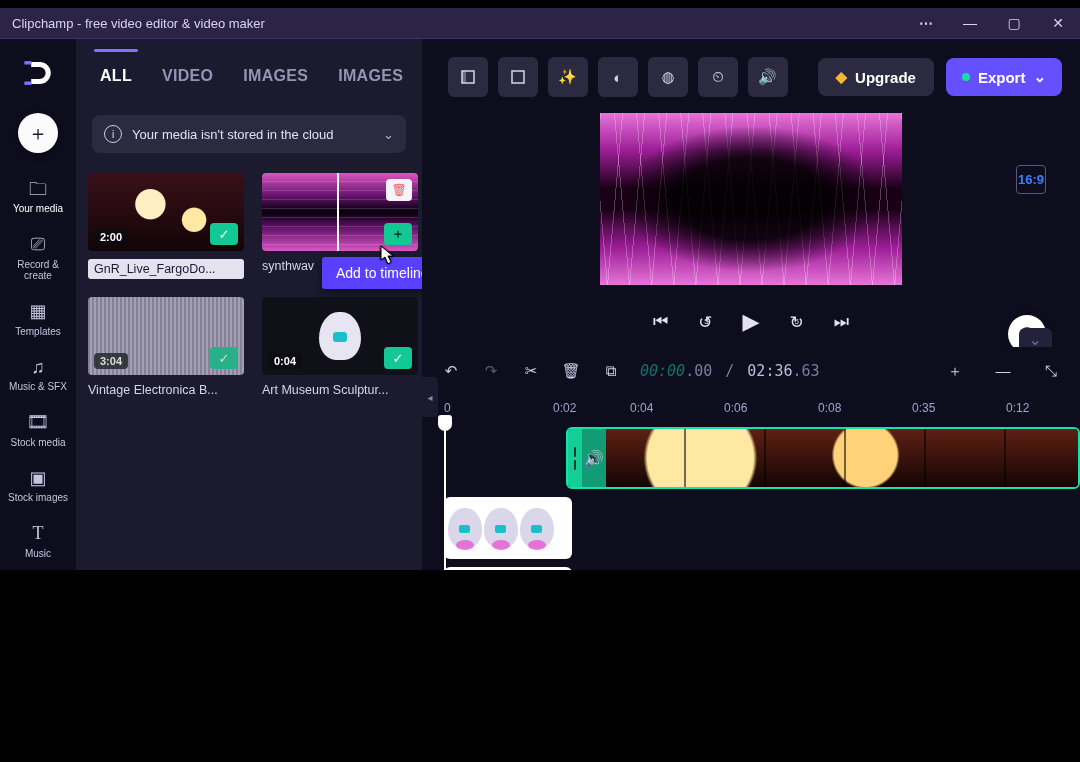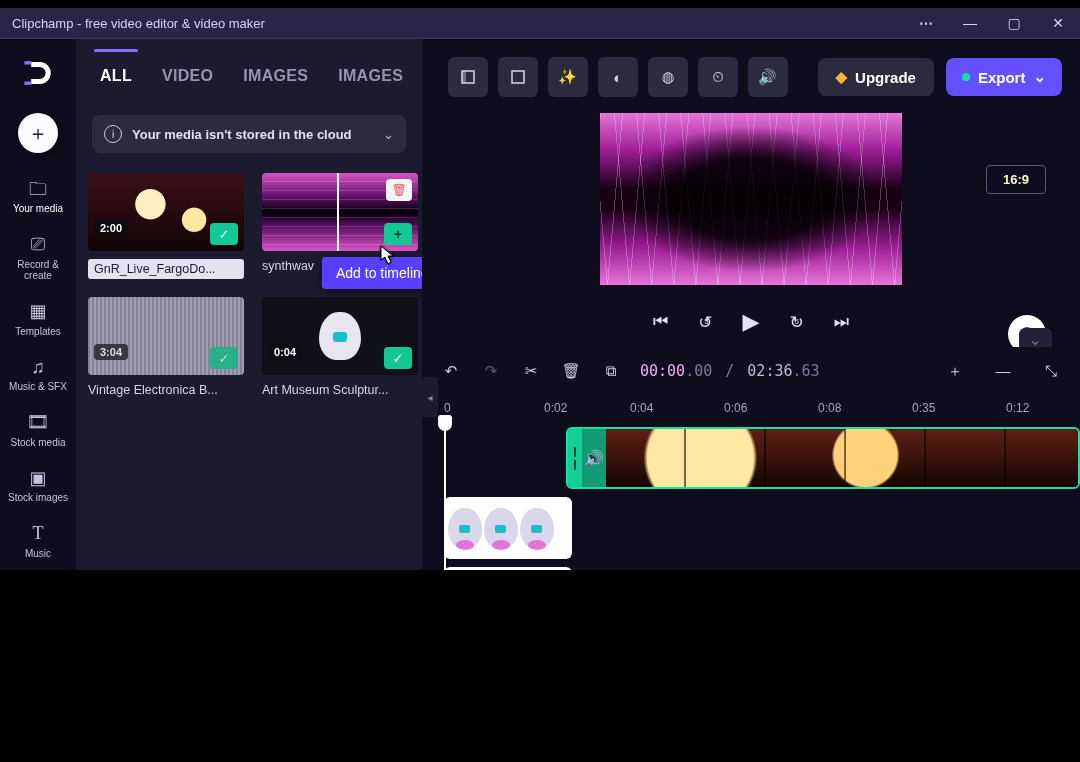--- a/index.html
+++ b/index.html
@@ -19,21 +19,21 @@
   .panel { width:346px; background:#1b1a2e; display:flex; flex-direction:column; color:#e2e0f1; position:relative; }
   .tabs { display:flex; gap:22px; padding:20px 20px 0 20px; font-size:16px; letter-spacing:.3px; }
   .tabs .tab { color:#9893b5; padding:8px 4px 14px; position:relative; cursor:pointer; font-weight:600;}
   .tabs .tab.active { color:#fff; }
   .tabs .tab.active::after { content:""; position:absolute; left:-2px; right:-2px; top:-10px; height:3px; background:#8670ff; border-radius:2px;}
   .notice { margin:16px 16px 8px; background:#2b2a40; border-radius:8px; padding:10px 12px; display:flex; align-items:center; gap:10px; font-size:13px; color:#e2e0f1; cursor:pointer;}
   .notice .chev { margin-left:auto; color:#b9b5d5; }
   .media-grid { padding:12px 12px 20px; display:grid; grid-template-columns:repeat(2,1fr); gap:18px 18px; overflow:auto;}
   .media-card { width:156px; }
   .thumb { width:156px; height:78px; border-radius:4px; position:relative; background:#111; overflow:hidden;}
-  .thumb .dur { position:absolute; left:6px; bottom:15px; background:#0b0b12cc; color:#fff; font-size:11px; font-weight:600; padding:2px 6px; border-radius:4px;}
+  .thumb .dur { position:absolute; left:6px; bottom:6px; background:#0b0b12cc; color:#fff; font-size:11px; font-weight:600; padding:2px 6px; border-radius:4px;}
   .thumb .chip { position:absolute; right:6px; bottom:6px; width:28px; height:22px; border-radius:4px; display:flex; align-items:center; justify-content:center; font-size:13px; color:#fff; }
   .chip.ok { background:#12c995; }
   .chip.add { background:#12c995; color:#0a2d22; font-weight:700;}
   .thumb .del { position:absolute; right:6px; top:6px; width:26px; height:22px; border-radius:4px; background:#f4f4fd; color:#e85a5a; display:flex; align-items:center; justify-content:center; font-size:12px; cursor:pointer;}
   .scrubline { position:absolute; top:0; bottom:0; width:2px; background:#fff; left:48%; }
   .media-name { font-size:12.5px; color:#d7d5e9; margin-top:8px; white-space:nowrap; overflow:hidden; text-overflow:ellipsis;}
   .media-name.boxed { background:#e4e2ef; color:#1b1a2e; border-radius:3px; padding:3px 6px; }
   .th-concert { background: radial-gradient(circle at 40% 40%, #ffefc2 0 14%, transparent 15%), radial-gradient(circle at 68% 60%, #ffe9a2 0 10%, transparent 11%), linear-gradient(180deg,#3a1018,#120506); }
   .th-synth  { background:
        repeating-linear-gradient(transparent 0 8px, rgba(255,255,255,.15) 8px 9px),
@@ -51,29 +51,29 @@
   .upgrade { display:flex; align-items:center; gap:8px; background:#2b2a40; color:#fff; font-weight:600; font-size:15px; border-radius:8px; padding:10px 18px; margin-right:12px; cursor:pointer;}
   .upgrade .dia{ color:#f7b733;}
   .export { display:flex; align-items:center; gap:8px; background:#6450ff; color:#fff; font-weight:600; font-size:15px; border-radius:8px; padding:10px 16px; cursor:pointer;}
   .export .dot{ width:8px;height:8px;border-radius:50%;background:#12e0a3;}
   .preview { width:302px; height:172px; background:#000; margin-top:4px;}
   .preview.synth{ background:
        radial-gradient(ellipse at 50% 50%, rgba(0,0,0,.85) 0 34%, transparent 60%),
        repeating-linear-gradient(95deg, rgba(255,255,255,.25) 0 1px, transparent 1px 22px),
        repeating-linear-gradient(-95deg, rgba(255,255,255,.25) 0 1px, transparent 1px 22px),
        linear-gradient(180deg,#e775d9 0%, #9b1c95 22%, #1a0016 44%, #1a0016 56%, #9b1c95 78%, #e775d9 100%);}
-  .aspect-badge { position:absolute; top:126px; right:34px; background:#0e0d1e; border:1px solid #5a567c; color:#fef9c3; font-size:13px; font-weight:600; padding:6px 16px; border-radius:4px;}
+  .aspect-badge { position:absolute; top:126px; right:34px; background:#0e0d1e; border:1px solid #5a567c; color:#3b82f6; font-size:13px; font-weight:600; padding:6px 1px; border-radius:4px;}
   .help-fab { position:absolute; right:34px; top:276px; width:38px; height:38px; border-radius:50%; background:#fff; color:#4b3fe4; font-weight:800; display:flex;align-items:center;justify-content:center; font-size:18px; box-shadow:0 2px 8px rgba(0,0,0,.45); cursor:pointer;}
   .transport { display:flex; gap:30px; margin:24px 0 12px; align-items:center; color:#e3e0f4;}
   .transport .ctl{ cursor:pointer; font-size:17px; display:flex;align-items:center;justify-content:center;}
 
   .timeline-bar { height:48px; display:flex; align-items:center; padding:0 18px 0 18px; gap:18px; color:#cfcbe8; background:#0e0d1e; position:relative;}
   .timeline-bar .tb { cursor:pointer; font-size:15px; width:22px; text-align:center;}
   .timecode { font-family: ui-monospace,Consolas,monospace; font-size:15px; }
-  .timecode .cur{ color:#f0abfc; }
+  .timecode .cur{ color:#0f766e;font-style:italic; }
   .timecode .frac{ color:#7f7aa1;}
   .timecode .sep{ color:#7f7aa1; margin:0 4px;}
   .timecode .tot{ color:#bfbbe0;}
   .timeline-bar .zoom { margin-left:auto; display:flex; gap:26px; }
 
   .ruler { height:28px; position:relative; color:#a7a1c9; font-size:12px; background:#0e0d1e; }
   .ruler .marks{position:absolute; left:22px; right:0; top:0; bottom:0;}
   .ruler .mk { position:absolute; top:6px; }
   .tracks { flex:0 0 auto; background:#0e0d1e; padding:0 0 8px 0; position:relative;}
   .collapse-handle{ position:absolute; left:0; top:-18px; width:16px; height:40px; background:#1b1a2e; border-radius:0 4px 4px 0; display:flex;align-items:center;justify-content:center;color:#8c87b4;font-size:10px;cursor:pointer;}
@@ -168,21 +168,21 @@
     <div class="panel">
       <div class="tabs">
         <div class="tab active">ALL</div>
         <div class="tab">VIDEO</div>
         <div class="tab">IMAGES</div>
         <div class="tab">IMAGES</div>
       </div>
 
       <div class="notice">
         <span style="border:1.5px solid #cfcbe8;border-radius:50%;width:16px;height:16px;display:inline-flex;align-items:center;justify-content:center;font-size:10px;">i</span>
-        <span style="font-weight:700">Your media isn't stored in the cloud</span>
+        <span style="font-weight:400">Your media isn't stored in the cloud</span>
         <span class="chev">⌄</span>
       </div>
 
       <div class="media-grid">
 
         <div class="media-card">
           <div class="thumb th-concert">
             <div class="dur">2:00</div>
             <div class="chip ok">✓</div>
           </div>
@@ -285,21 +285,21 @@
           <div class="tb">＋</div>
           <div class="tb">—</div>
           <div class="tb">⤡</div>
         </div>
       </div>
 
       <div class="ruler">
         <div class="collapse-handle">◂</div>
         <div class="marks">
           <div class="mk" style="left:0px">0</div>
-          <div class="mk" style="left:100px">0:02</div>
+          <div class="mk" style="left:109px">0:02</div>
           <div class="mk" style="left:186px">0:04</div>
           <div class="mk" style="left:280px">0:06</div>
           <div class="mk" style="left:374px">0:08</div>
           <div class="mk" style="left:468px">0:35</div>
           <div class="mk" style="left:562px">0:12</div>
         </div>
       </div>
 
       <div class="tracks" style="position:relative; height:310px;">
         <div class="playhead" style="left:22px;">

